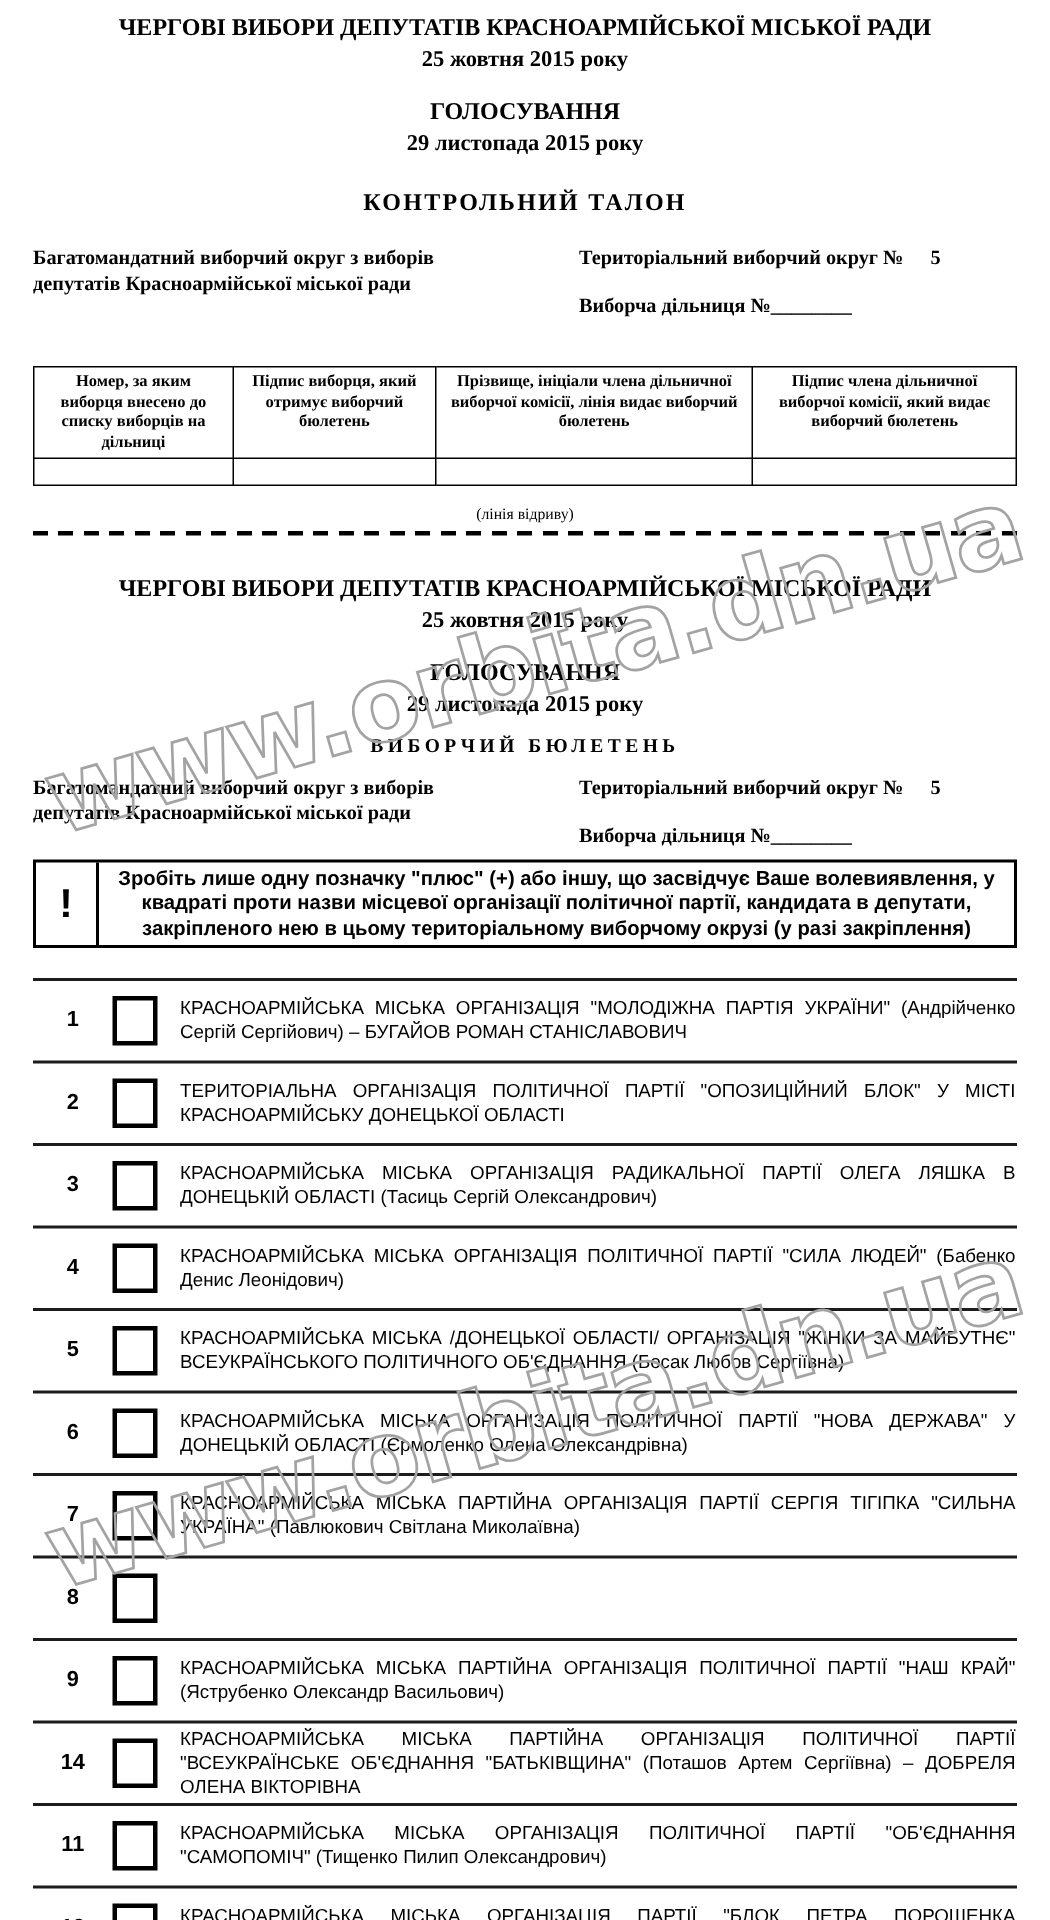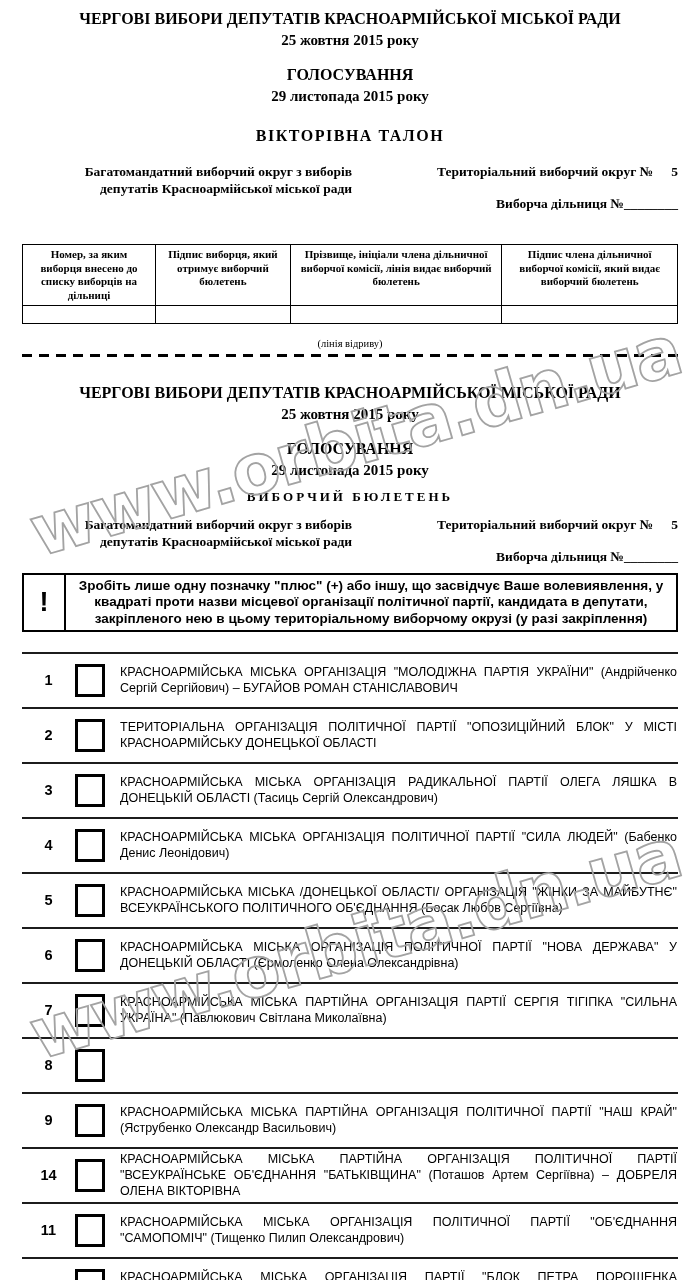--- a/index.html
+++ b/index.html
@@ -13,21 +13,21 @@
   
   .center { text-align:center; }
   .title-main { font-weight:bold; font-size:16px; line-height:19px; padding-top:9px; }
   .title-date { font-weight:bold; font-size:15px; line-height:18px; margin-top:3px; }
   .voting-title { font-weight:bold; font-size:16px; line-height:19px; margin-top:16px; }
   .voting-date { font-weight:bold; font-size:15px; line-height:18px; margin-top:3px;font-family:Liberation Serif, serif; }
   .section-title { font-weight:bold; font-size:16px; line-height:19px; margin-top:21px; letter-spacing:1.5px; }
   .ballot-title { font-weight:bold; font-size:13px; line-height:16px; margin-top:10px; letter-spacing:3px; }
 
   
-  .info-row { display:flex; justify-content:space-between; margin-top:19px; font-weight:bold; font-size:13.5px; line-height:16.5px;text-align:right; }
+  .info-row { display:flex; justify-content:space-between; margin-top:19px; font-weight:bold; font-size:13.5px; line-height:16.5px; }
   .info-left { width:330px; }
   .info-right { width:292px; }
   .info-right .line2 { margin-top:15px; }
   .ter-num { display:inline-block; margin-left:18px; }
 
   
   table.coupon { width:100%; border-collapse:collapse; margin-top:32px; }
   table.coupon th, table.coupon td { border:1px solid #000; font-weight:bold; font-size:11px; line-height:13.5px; text-align:center; vertical-align:top; padding:3px 8px; }
   table.coupon td.empty { height:18px; padding:0; }
   .tear-label { font-size:10.5px; line-height:12px; margin-top:14px; }
@@ -63,21 +63,21 @@
 <div class="watermark wm1">www.orbita.dn.ua</div>
 <div class="watermark wm2">www.orbita.dn.ua</div>
 
 <div class="page">
 
   <div>
     <div class="title-main center">ЧЕРГОВІ ВИБОРИ ДЕПУТАТІВ КРАСНОАРМІЙСЬКОЇ МІСЬКОЇ РАДИ</div>
     <div class="title-date center">25 жовтня 2015 року</div>
     <div class="voting-title center">ГОЛОСУВАННЯ</div>
     <div class="voting-date center">29 листопада 2015 року</div>
-    <div class="section-title center">ВІКТОРІВНА ТАЛОН</div>
+    <div class="section-title center">КОНТРОЛЬНИЙ ТАЛОН</div>
 
     <div class="info-row">
       <div class="info-left">
         <div>Багатомандатний виборчий округ з виборів</div>
         <div>депутатів Красноармійської міської ради</div>
       </div>
       <div class="info-right">
         <div class="line1"><span>Територіальний виборчий округ №</span><span class="ter-num">5</span></div>
         <div class="line2"><span>Виборча дільниця №________</span></div>
       </div>

